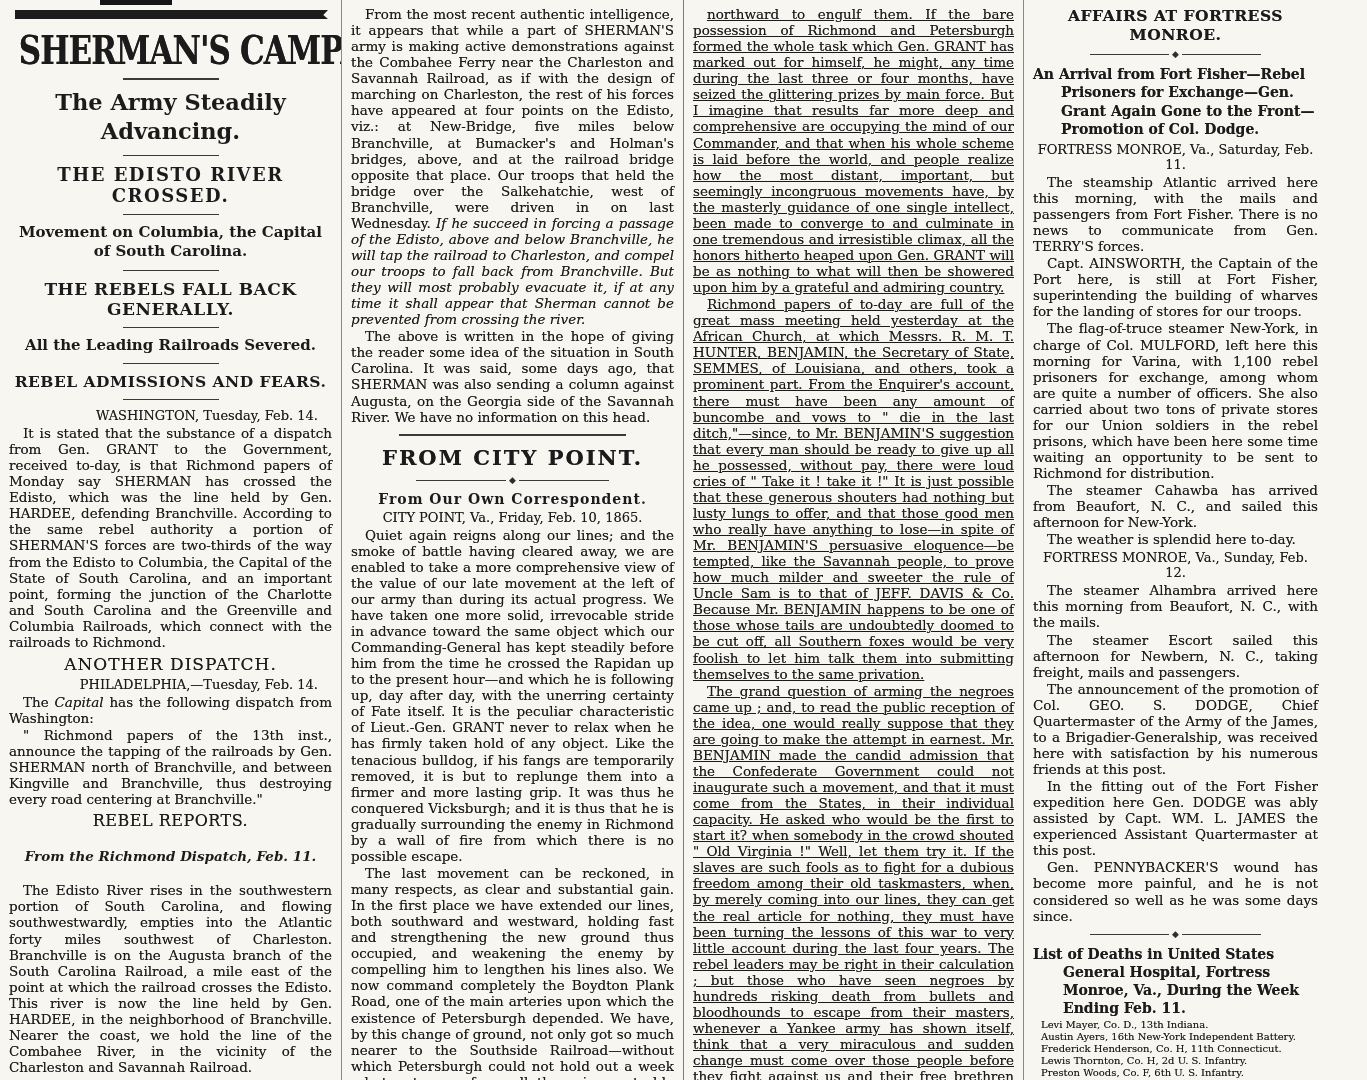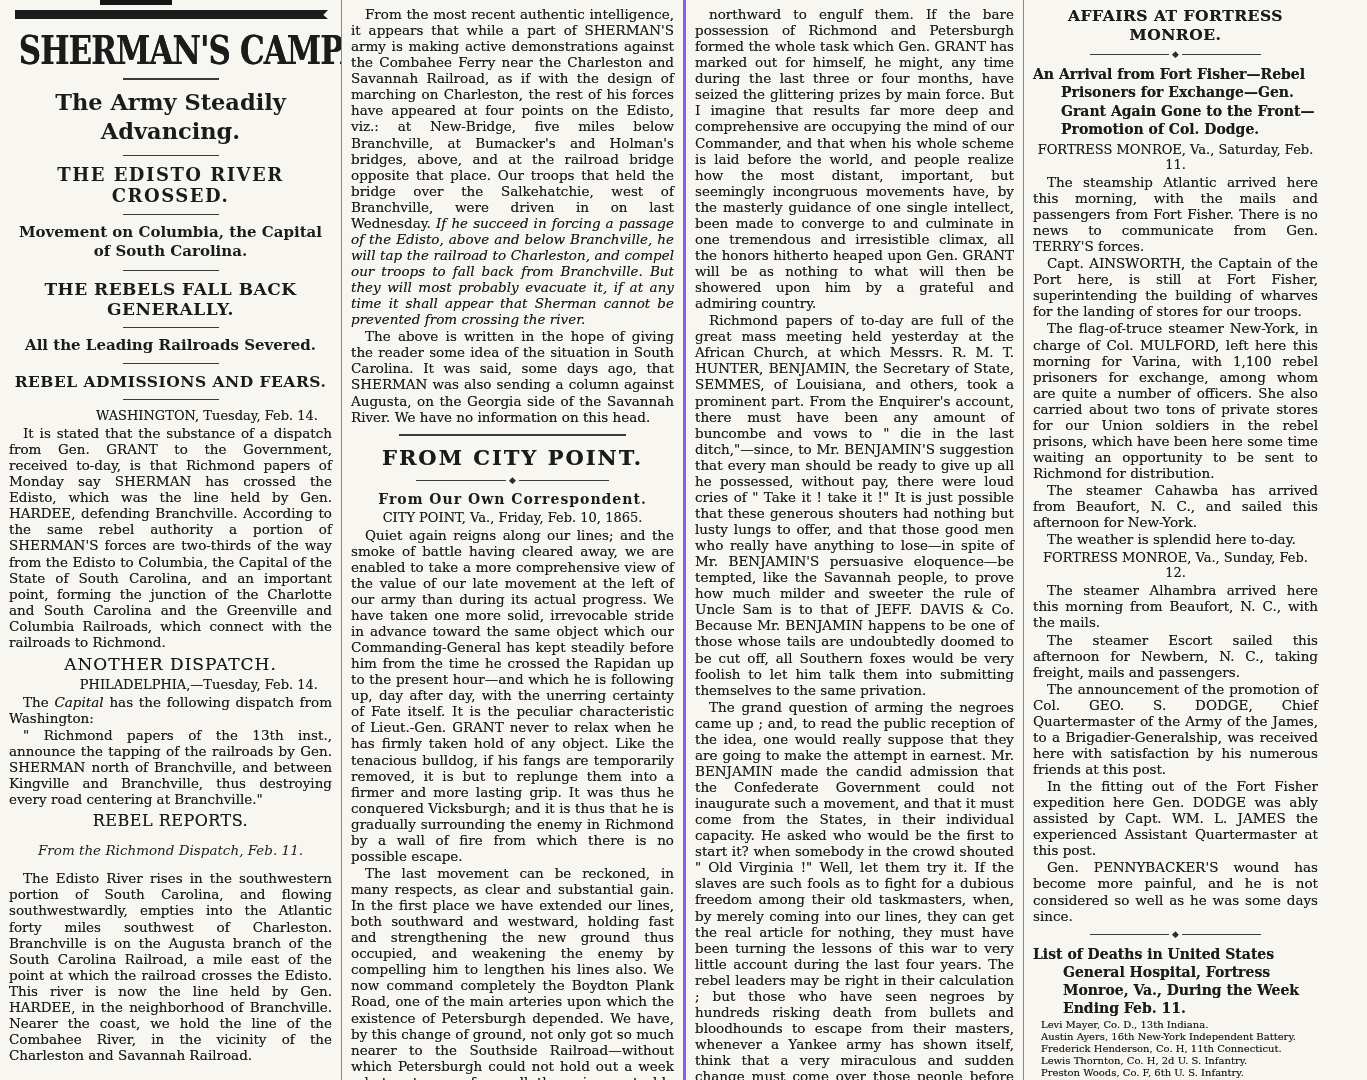--- a/index.html
+++ b/index.html
@@ -7,21 +7,21 @@
     width:1367px; height:1080px; overflow:hidden;
     background:#f7f6f1;
     color:#1b1b1b;
     font-family:"DejaVu Serif","Liberation Serif",serif;
     position:relative;
   }
   .paper { display:flex; width:1367px; height:1080px; }
   .col { box-sizing:border-box; overflow:hidden; padding:2px 9px 0 9px; position:relative; }
   .col-1 { width:341px; }
   .col-2 { width:342px; border-left:1px solid #8a8a85; }
-  .col-3 { width:340px; border-left:3px solid #8b5cf6; }
+  .col-3 { width:340px; border-left:1px solid #8b5cf6;text-decoration:underline; }
   .col-4 { width:304px; border-left:1px solid #8a8a85; }
 
   .top-blob { position:absolute; top:0; left:100px; width:72px; height:5px; background:#161616; }
   .masthead-bar { height:9px; background:#1c1c1c; margin:8px 4px 12px 6px;
     clip-path:polygon(0 0,100% 0,98.5% 55%,100% 100%,0 100%); }
 
   .headline {
     font-size:33px; font-weight:bold; text-align:center; margin:6px 0 2px;
     white-space:nowrap; transform:scale(0.94,1.18); transform-origin:center;
     letter-spacing:-1px; text-shadow:0 0 0.6px rgba(0,0,0,.75);
@@ -42,21 +42,21 @@
   .body { margin:0 0 1px; font-size:13.5px; line-height:1.19; text-align:justify; text-indent:14px;
           text-shadow:0 0 0.4px rgba(0,0,0,.55); }
   .ital { font-style:italic; }
   .dateline { font-size:13px; text-align:center; margin:3px 0 2px; text-shadow:0 0 0.4px rgba(0,0,0,.5); }
   .dateline.push-right { text-align:right; padding-right:14px; }
   .section-head { text-align:center; font-weight:bold; margin:4px 0 2px; text-shadow:0 0 0.5px rgba(0,0,0,.6); }
   .head-city-point { font-size:21px; letter-spacing:2px; }
   .head-plain { font-size:17px; font-weight:normal; letter-spacing:1px; }
   .head-rebel { font-size:16px; font-weight:normal; letter-spacing:0.5px; }
   .head-monroe { font-size:15.5px; letter-spacing:0.5px; margin-top:4px; }
-  .credit { font-style:italic; font-weight:normal; text-align:center; font-size:13.5px; margin:12px 0; }
+  .credit { font-style:italic; font-weight:bold; text-align:center; font-size:13.5px; margin:18px 0; }
   .correspondent { font-weight:bold; text-align:center; font-size:14px; letter-spacing:1px; margin:2px 0 0; }
   .deck4 { font-weight:bold; font-size:14px; line-height:1.32; margin:2px 0 3px; padding-left:28px; text-indent:-28px;
            text-shadow:0 0 0.4px rgba(0,0,0,.55); }
   .list-head { font-weight:bold; font-size:14px; line-height:1.3; margin:3px 0 2px; padding-left:30px; text-indent:-30px;
                text-shadow:0 0 0.4px rgba(0,0,0,.55); }
   .death { font-size:10px; line-height:1.18; padding-left:16px; text-indent:-8px;
            text-shadow:0 0 0.4px rgba(0,0,0,.5); }
 </style>
 </head>
 <body>

